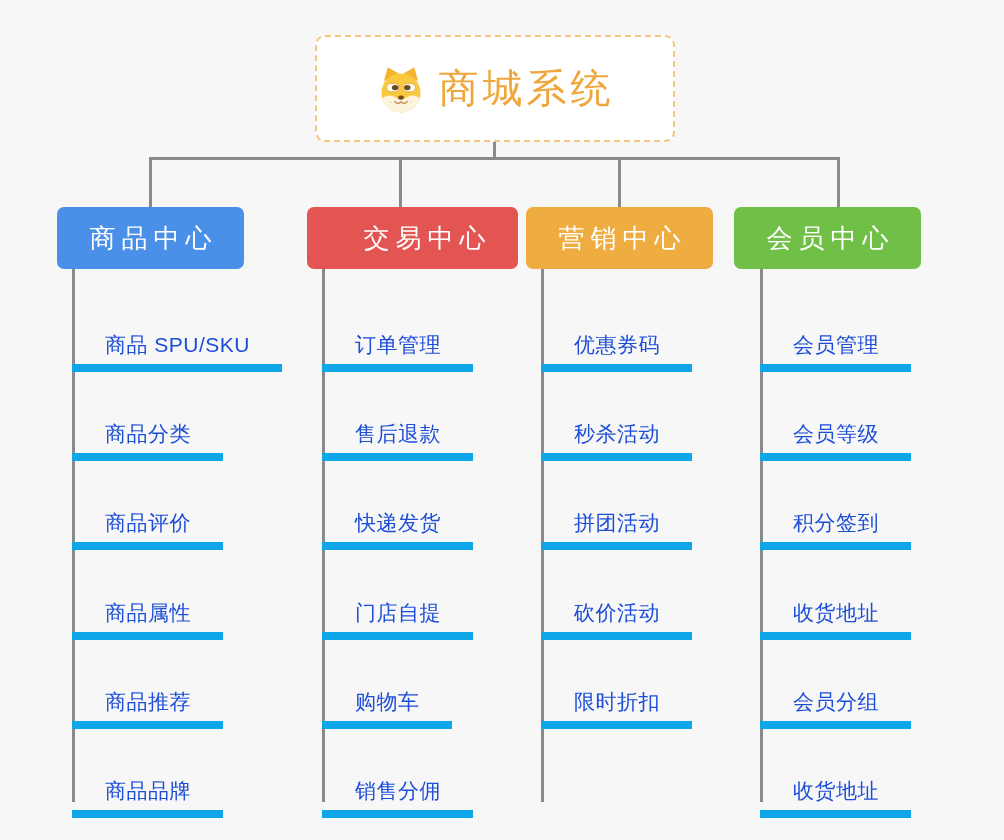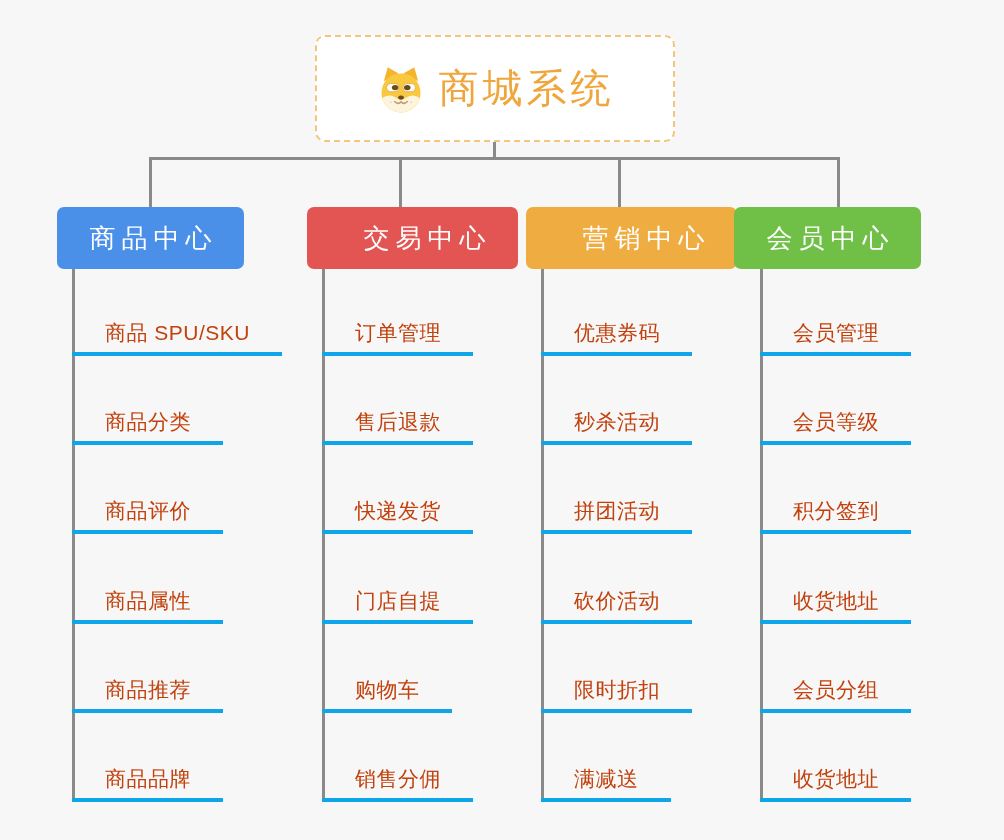--- a/index.html
+++ b/index.html
@@ -64,34 +64,35 @@
     justify-content: center;
     color: #ffffff;
     font-size: 26px;
     letter-spacing: 6px;
     text-indent: 6px;
     white-space: nowrap;
     cursor: pointer;
   }
   .b0 { left: 57px;  background: #4a90e8; }
   .b1 { left: 307px; background: #e25552; }
-  .b2 { left: 526px; background: #efac40; padding-left: 24px; }
+  .b2 { left: 526px; background: #efac40; }
   .b3 { left: 718px; background: #70c048; margin-left: 16px; }
 
   
   .leaf {
     position: absolute;
     font-size: 21px;
     line-height: 26px;
     letter-spacing: 0.5px;
-    color: #c2410c;
+    color: #1d4ed8;
     padding: 0 32px 6px 33px;
-    border-bottom: 4px solid #0ea5e9;
+    border-bottom: 8px solid #0ea5e9;
     white-space: nowrap;
     cursor: pointer;
+    margin-top: 12px;
   }
   .c0 { left: 72px; }
   .c1 { left: 322px; }
   .c2 { left: 541px; }
   .c3 { left: 760px; }
   .r0 { top: 320px; }
   .r1 { top: 409px; }
   .r2 { top: 498px; }
   .r3 { top: 588px; }
   .r4 { top: 677px; }
@@ -162,21 +163,20 @@
   <div class="leaf c1 r2">快递发货</div>
   <div class="leaf c1 r3">门店自提</div>
   <div class="leaf c1 r4">购物车</div>
   <div class="leaf c1 r5">销售分佣</div>
 
   <div class="leaf c2 r0">优惠券码</div>
   <div class="leaf c2 r1">秒杀活动</div>
   <div class="leaf c2 r2">拼团活动</div>
   <div class="leaf c2 r3">砍价活动</div>
   <div class="leaf c2 r4">限时折扣</div>
-  <div class="leaf c2 r5">满减送</div>
 
   <div class="leaf c3 r0">会员管理</div>
   <div class="leaf c3 r1">会员等级</div>
   <div class="leaf c3 r2">积分签到</div>
   <div class="leaf c3 r3">收货地址</div>
   <div class="leaf c3 r4">会员分组</div>
   <div class="leaf c3 r5">收货地址</div>
 
 </div>
 

